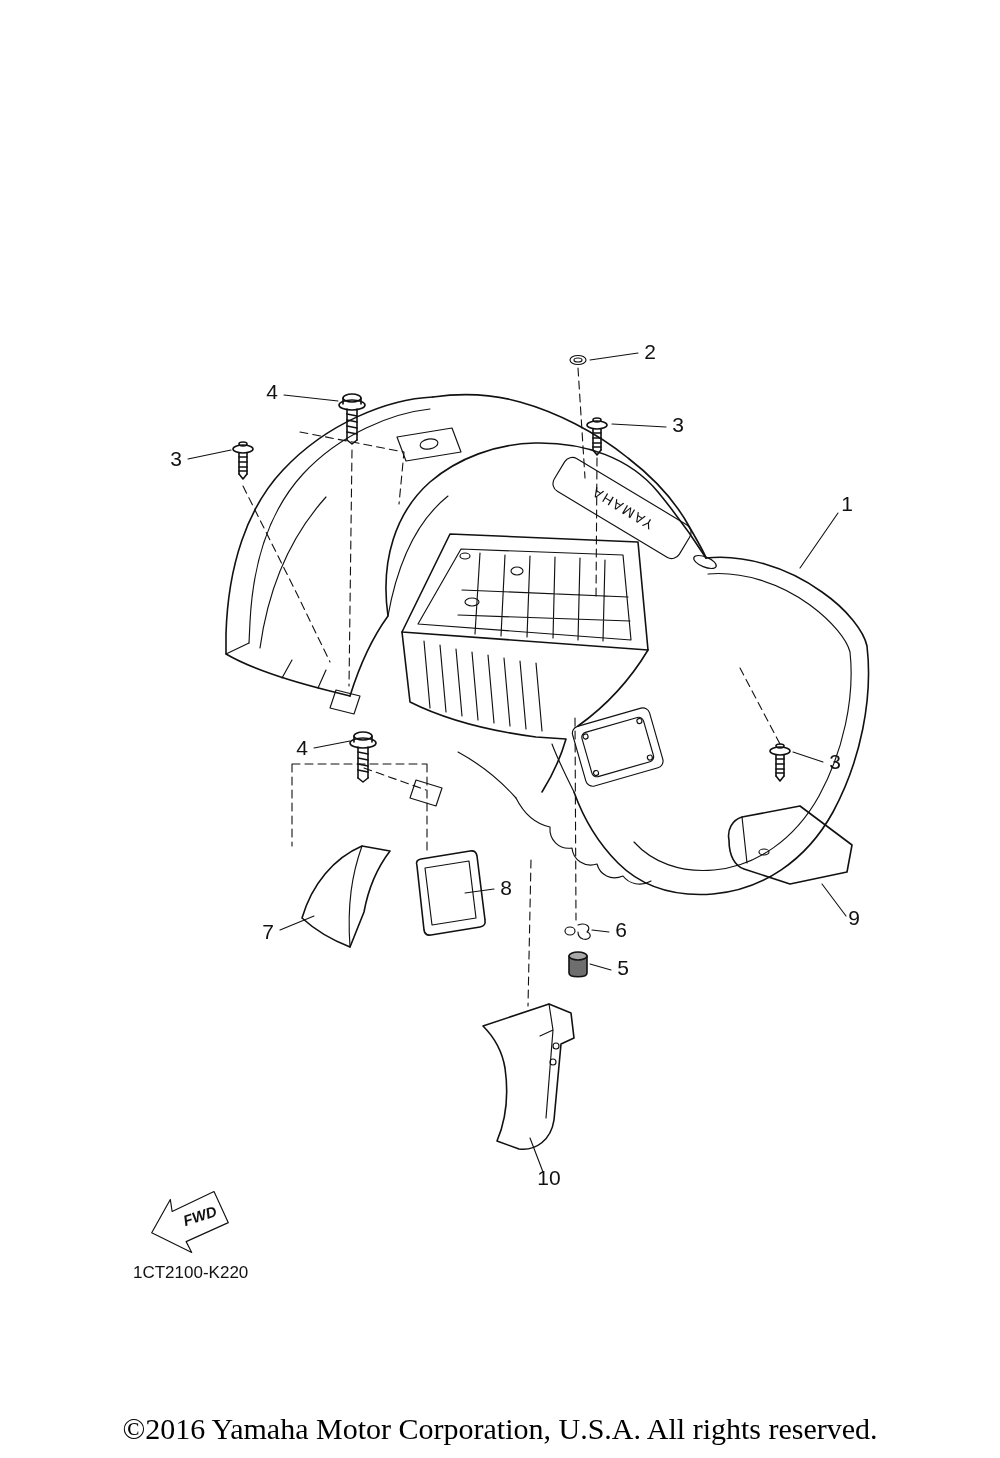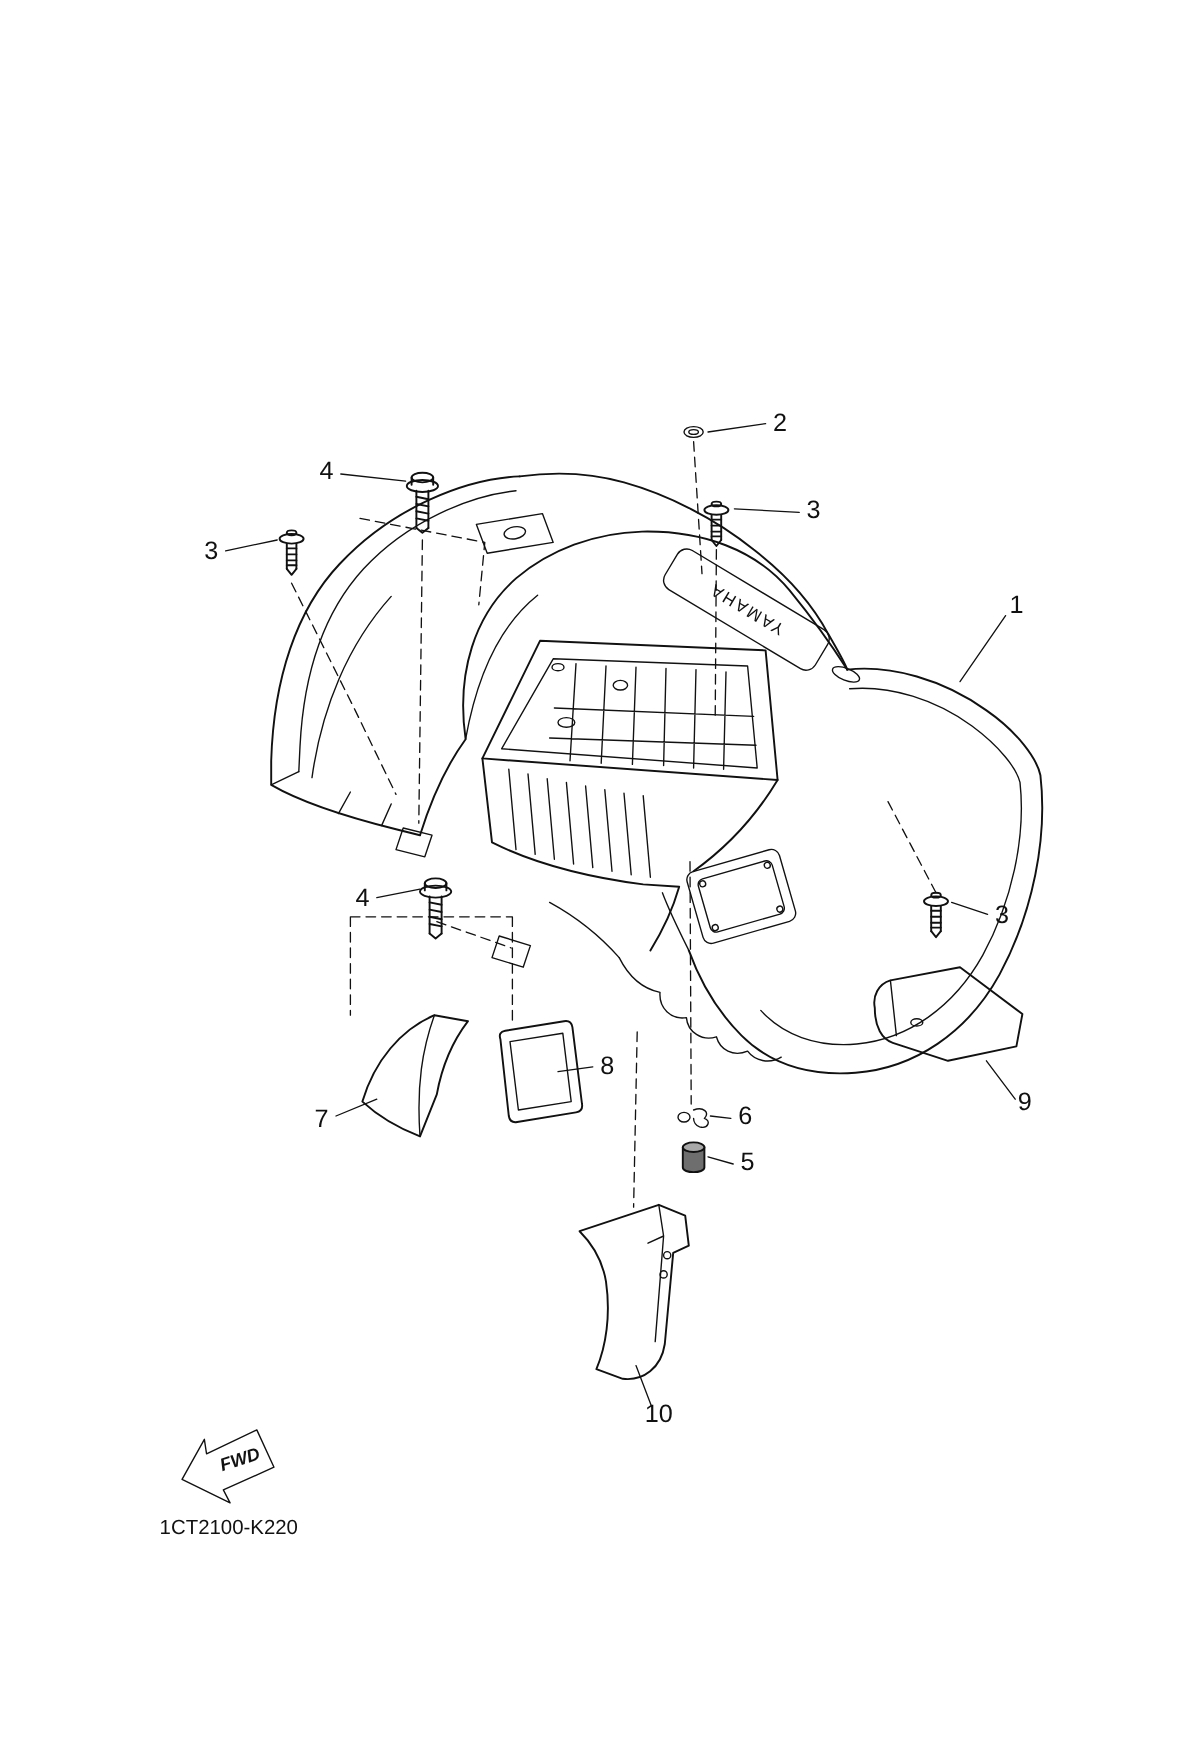--- a/index.html
+++ b/index.html
@@ -188,13 +188,14 @@
     </g>
 
     <g transform="rotate(-18 185 1222)">
       <path class="thin" d="M150,1222 L178,1196 L176,1208 L222,1202 L226,1236 L180,1241 L182,1253 Z"></path>
       <text class="fwd-text" x="201" y="1226" text-anchor="middle">FWD</text>
     </g>
 
     <text class="code-text" x="133" y="1278">1CT2100-K220</text>
   </svg>
 
+  <div class="copyright">©2016 Yamaha Motor Corporation, U.S.A. All rights reserved.</div>
 </div>
 
 </body></html>

